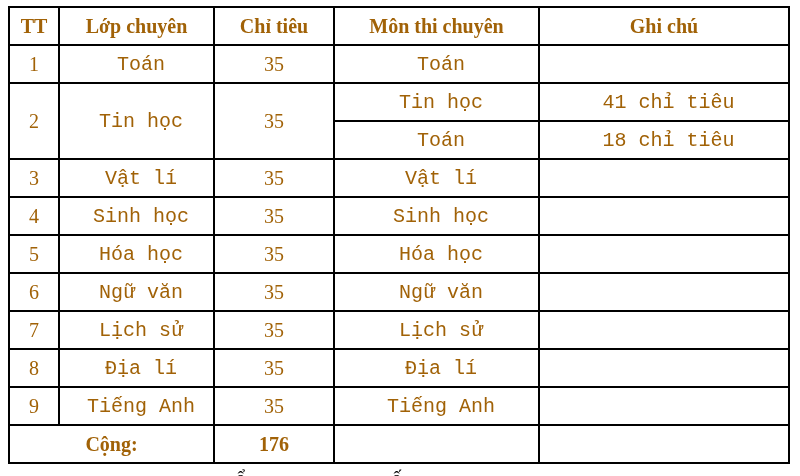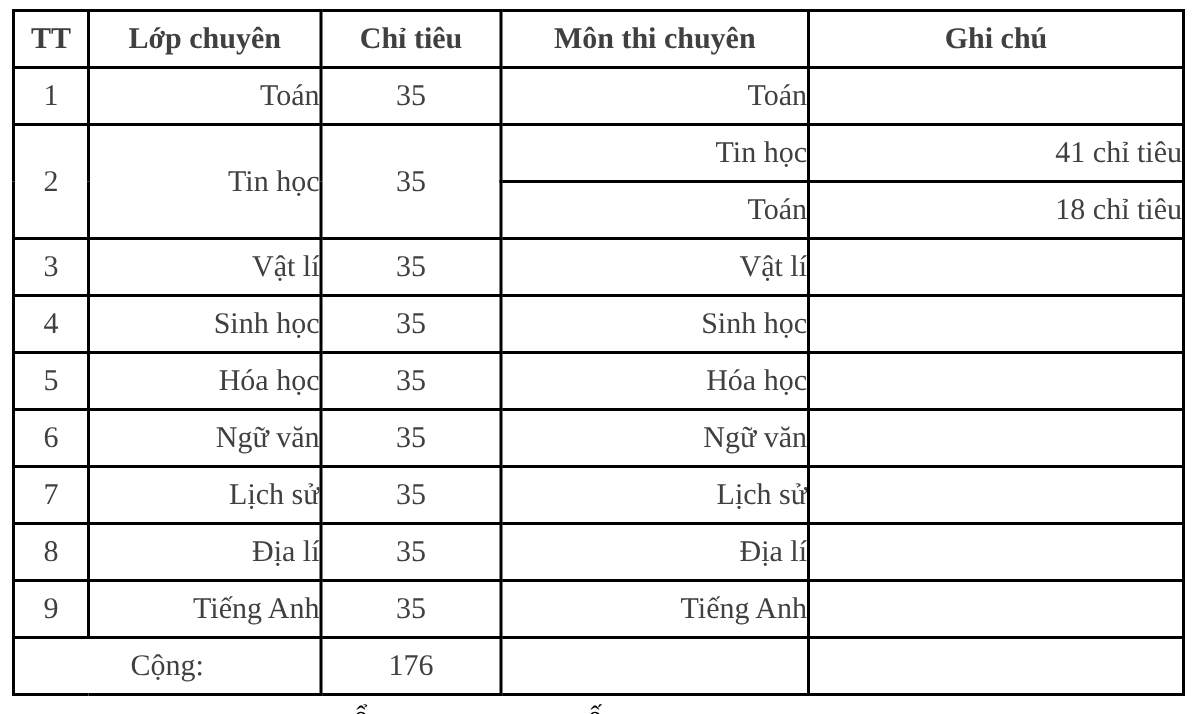--- a/index.html
+++ b/index.html
@@ -18,32 +18,32 @@
     margin: 6px 0 0 8px;
     width: 780px;
   }
   .quota-table th,
   .quota-table td {
     border: 2px solid #000000;
     box-sizing: border-box;
     height: 38px;
     padding: 0;
     font-size: 20px;
-    color: #404040;
+    color: #a16207;
     vertical-align: middle;
     overflow: hidden;
     white-space: nowrap;
   }
   .quota-table th {
     font-weight: bold;
     text-align: center;
   }
   td.c { text-align: center; }
-  td.l { text-align: right; padding-left: 9px; }
-  td.b { font-weight: normal; }
+  td.l { text-align: center; padding-left: 9px; font-family: Liberation Mono, monospace; }
+  td.b { font-weight: bold; }
   .frag {
     position: absolute;
     top: 468px;
     font-size: 20px;
     line-height: 1;
     color: #000;
   }
   .frag-1 { left: 236px; }
   .frag-2 { left: 392px; }
 </style>

